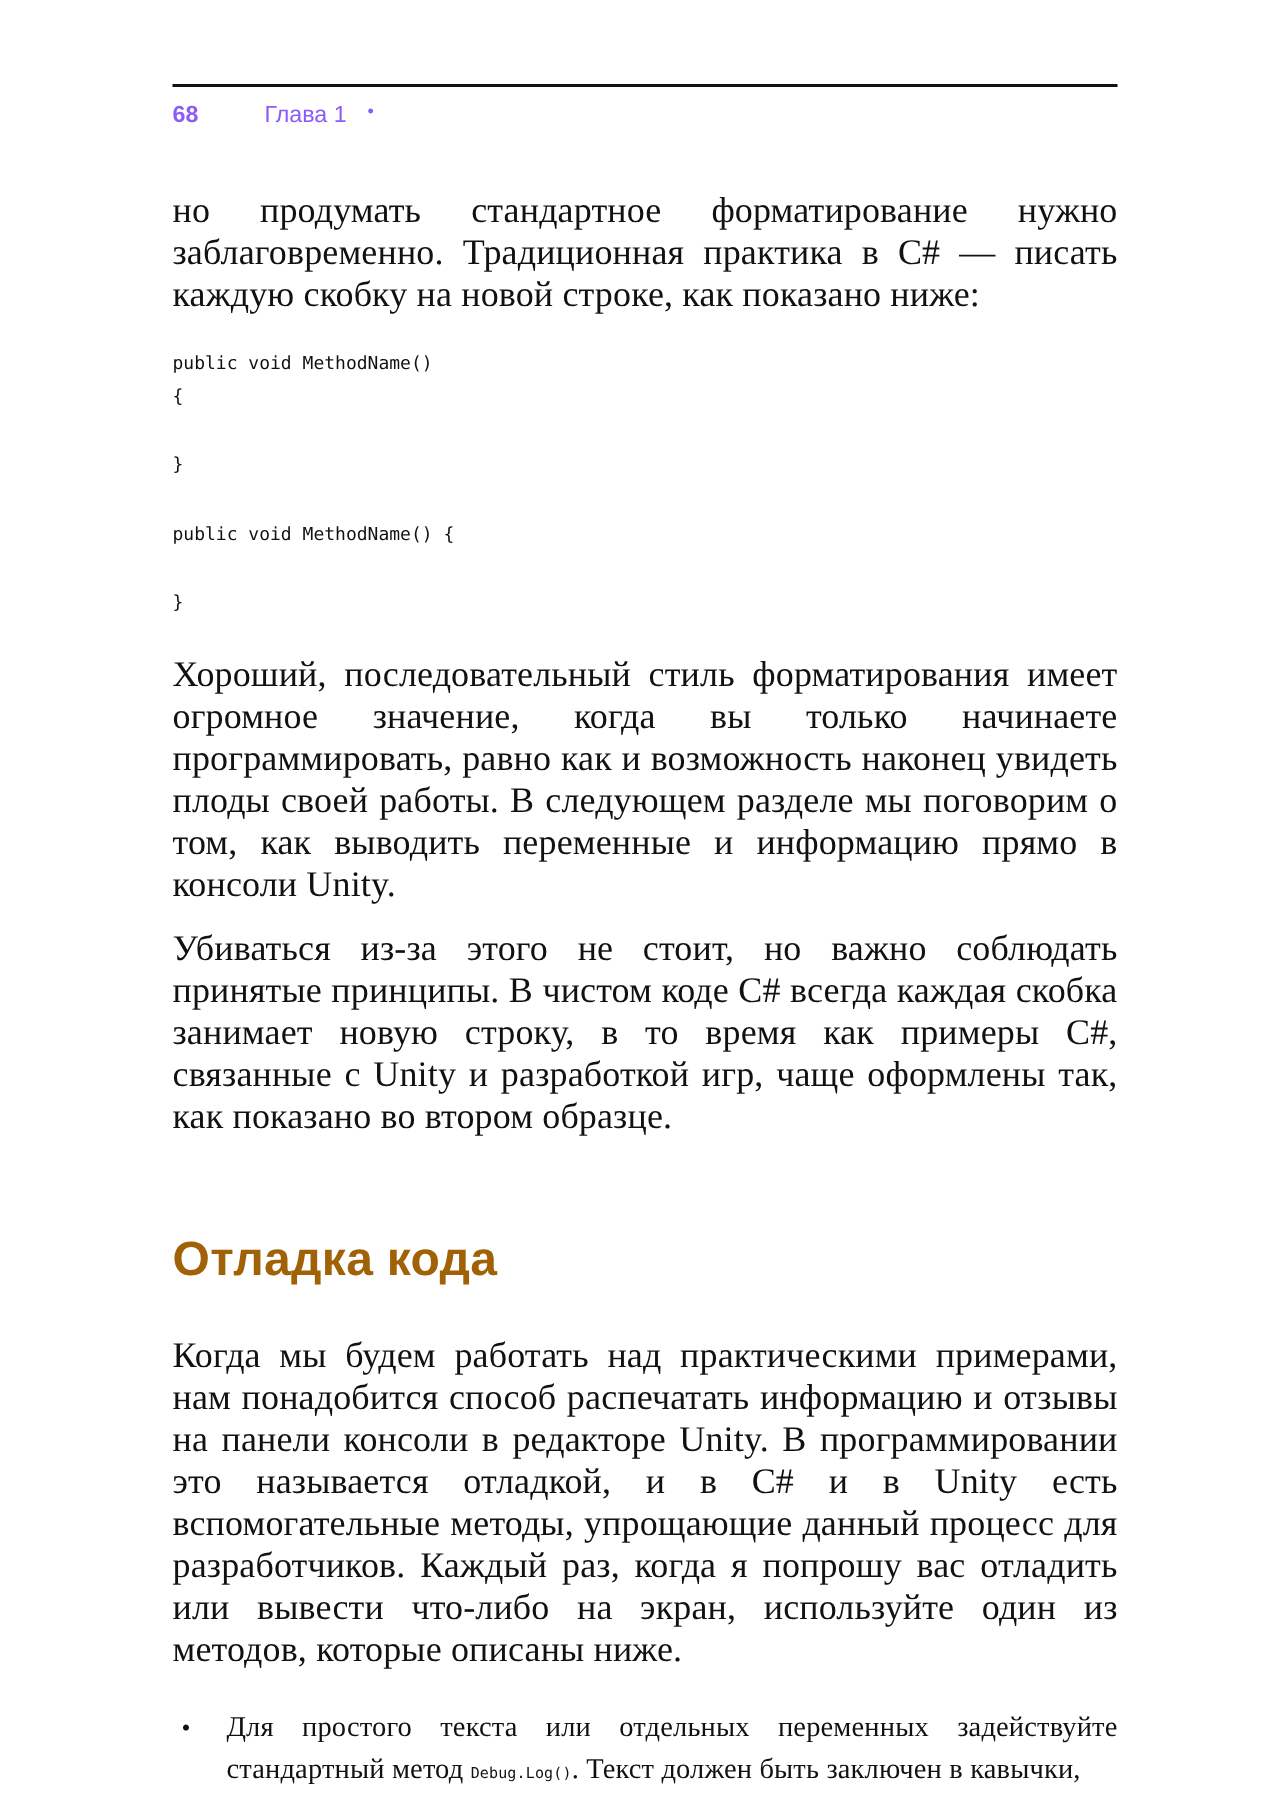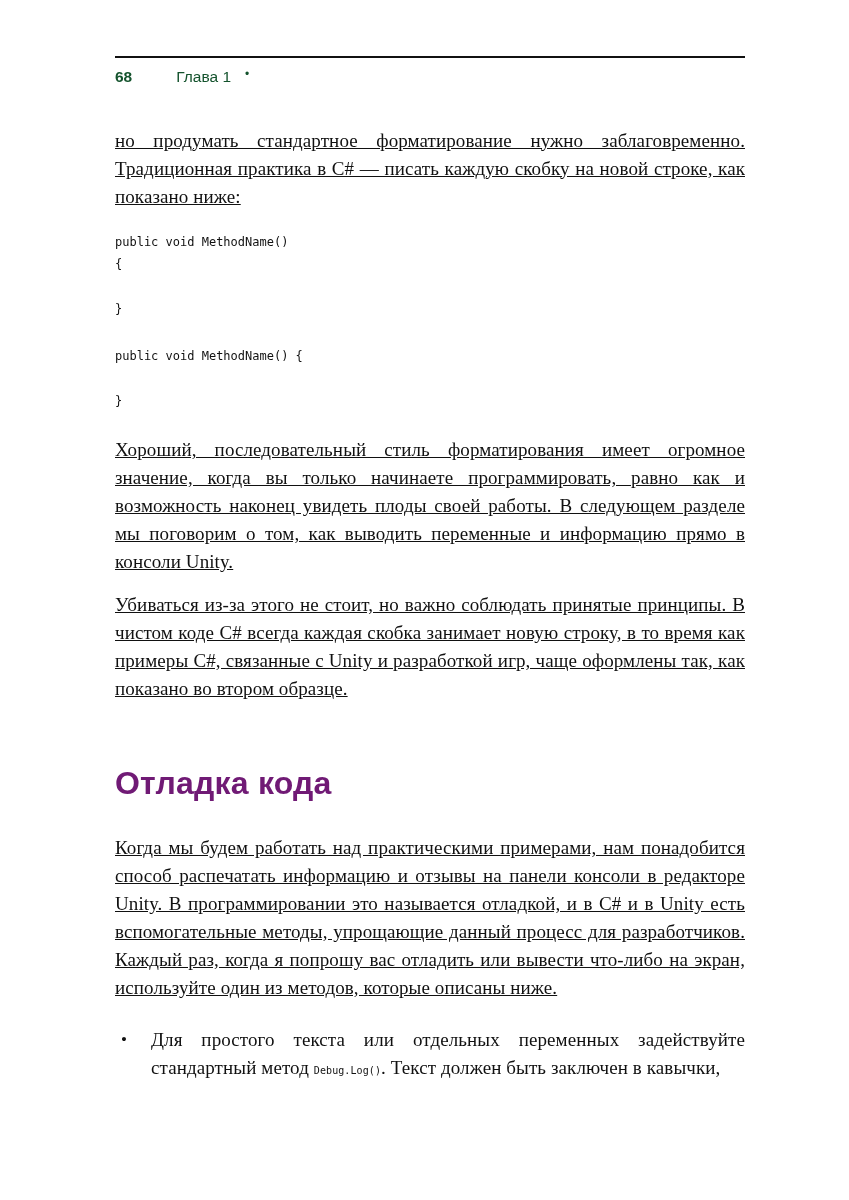--- a/index.html
+++ b/index.html
@@ -21,62 +21,61 @@
   
   .header-rule {
     border: 0;
     border-top: 2px solid #111111;
     margin: 0 0 10px 0;
   }
   .running-header {
     font-family: "Liberation Sans", sans-serif;
     font-size: 15.5px;
     line-height: 1.2;
-    color: #14532d;
+    color: #8b5cf6;
     margin-bottom: 40px;
     display: flex;
     align-items: flex-start;
   }
   .running-header .page-num {
     font-weight: bold;
     margin-right: 44px;
   }
   .running-header .chapter {
     margin-right: 14px;
   }
   .running-header .sep {
     margin-right: 14px;
     font-size: 12px;
     position: relative;
     top: -1px;
   }
   
   .body-copy p {
-    font-size: 19px;
+    font-size: 24px;
     line-height: 28px;
     text-align: justify;
     margin: 0 0 15px 0;
     letter-spacing: 0.1px;
-    text-decoration: underline;
   }
   pre.code-block {
     font-family: "DejaVu Sans Mono", "Liberation Mono", monospace;
     font-size: 12px;
     line-height: 22.5px;
     white-space: pre;
     margin: 20px 0 24px 0;
     color: #111111;
   }
   h1.section-heading {
     font-family: "Liberation Sans", sans-serif;
     font-size: 32px;
     font-weight: 600;
     letter-spacing: 0.2px;
     margin: 62px 0 32px 0;
-    color: #701a75;
+    color: #a16207;
   }
   ul.bullet-list {
     list-style: none;
     margin: 24px 0 0 0;
     padding: 0;
   }
   ul.bullet-list li {
     position: relative;
     padding-left: 36px;
     font-size: 19px;

